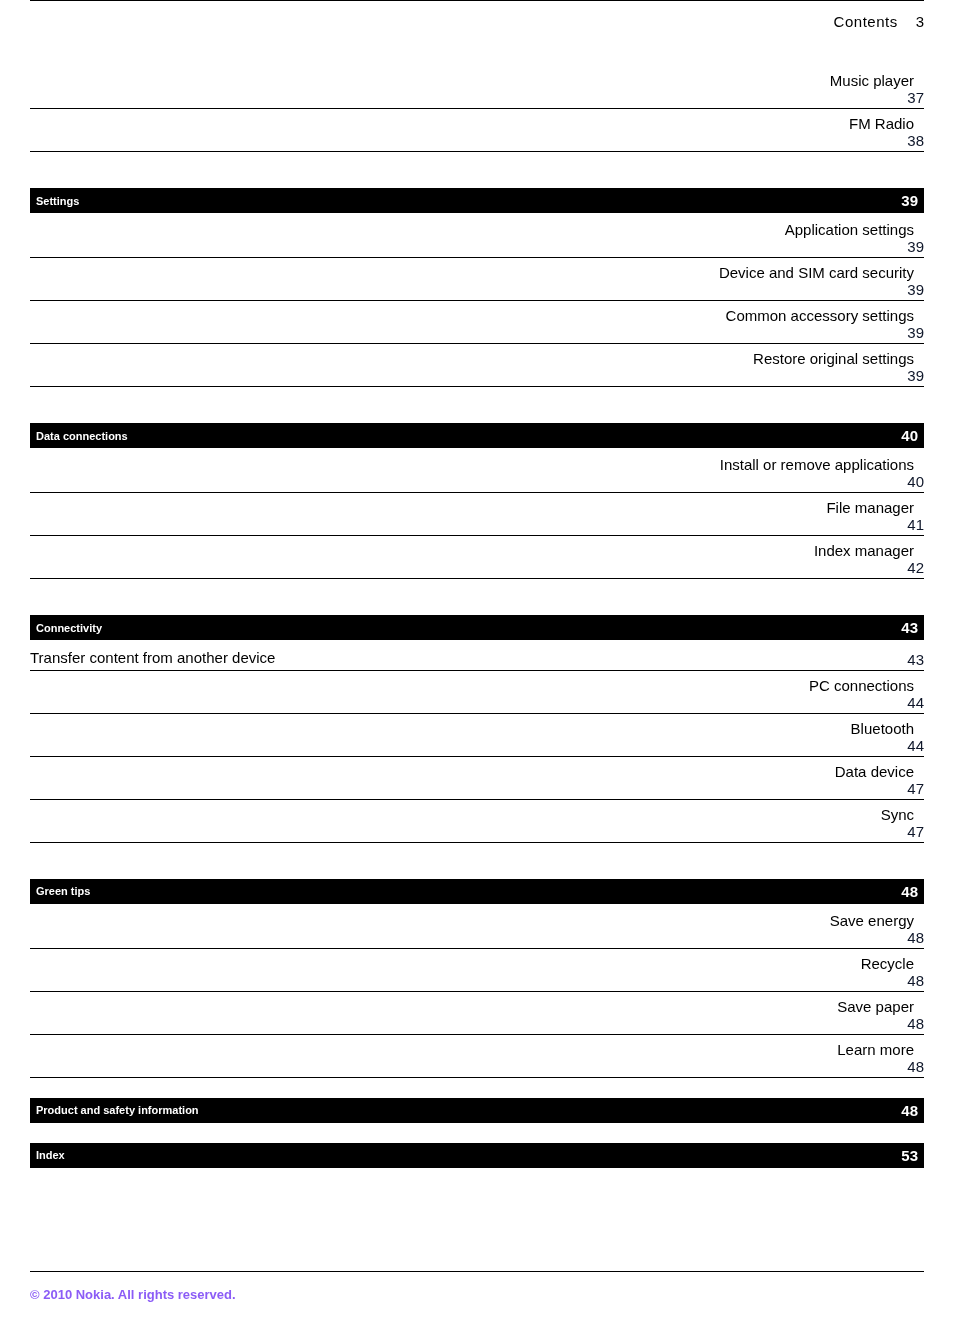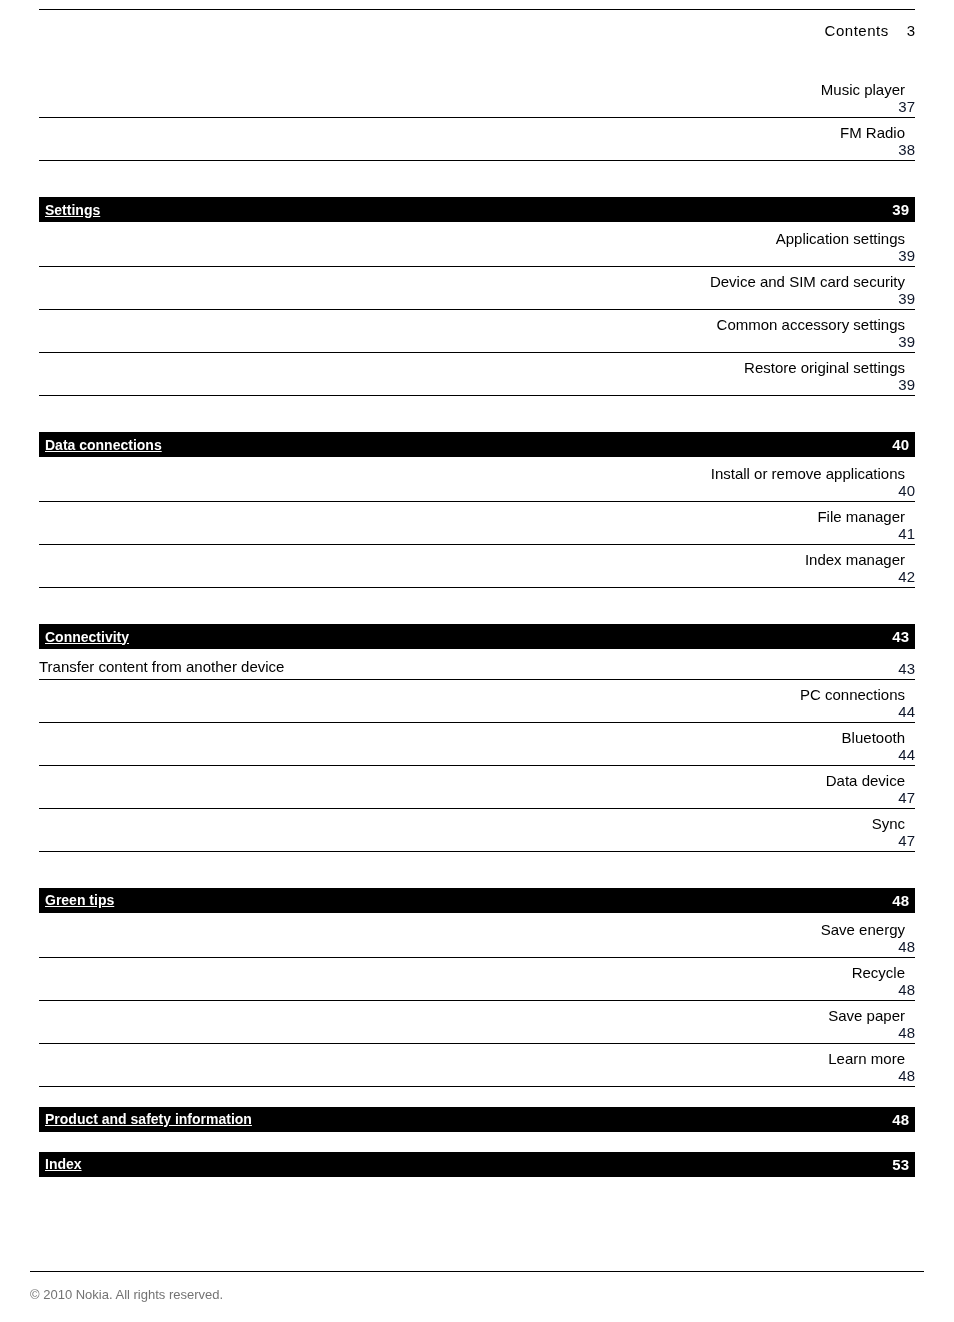--- a/index.html
+++ b/index.html
@@ -14,21 +14,21 @@
       background: #ffffff;
       font-family: Arial, Helvetica, sans-serif;
       font-size: 15px;
       color: #000000;
       position: relative;
     }
 
     .page-container {
       width: 954px;
       min-height: 1322px;
-      padding: 9px;
+      padding: 0;
       position: relative;
     }
 
     
     .header-rule {
       border: none;
       border-top: 1px solid #000;
       margin: 0 30px 0 30px;
     }
 
@@ -88,24 +88,23 @@
       justify-content: space-between;
       align-items: center;
       background: #000;
       color: #fff;
       padding: 4px 6px;
       margin-top: 20px;
       margin-bottom: 4px;
     }
 
     .section-header-label {
-      font-size: 14px;
+      font-size: 11px;
       font-weight: bold;
       color: #fff;
-      text-decoration: underline;
     }
 
     .section-header-page {
       font-size: 15px;
       font-weight: bold;
       color: #fff;
     }
 
     
     .toc-entry-multiline {
@@ -136,22 +135,22 @@
       position: absolute;
       bottom: 20px;
       left: 30px;
       right: 30px;
       display: flex;
       align-items: center;
     }
 
     .footer-text {
       font-size: 13px;
-      font-weight: normal;
-      color: #737373;
+      font-weight: bold;
+      color: #8b5cf6;
     }
 
     .spacer {
       height: 14px;
     }
   </style>
 </head>
 <body>
 
 <div class="page-container">

